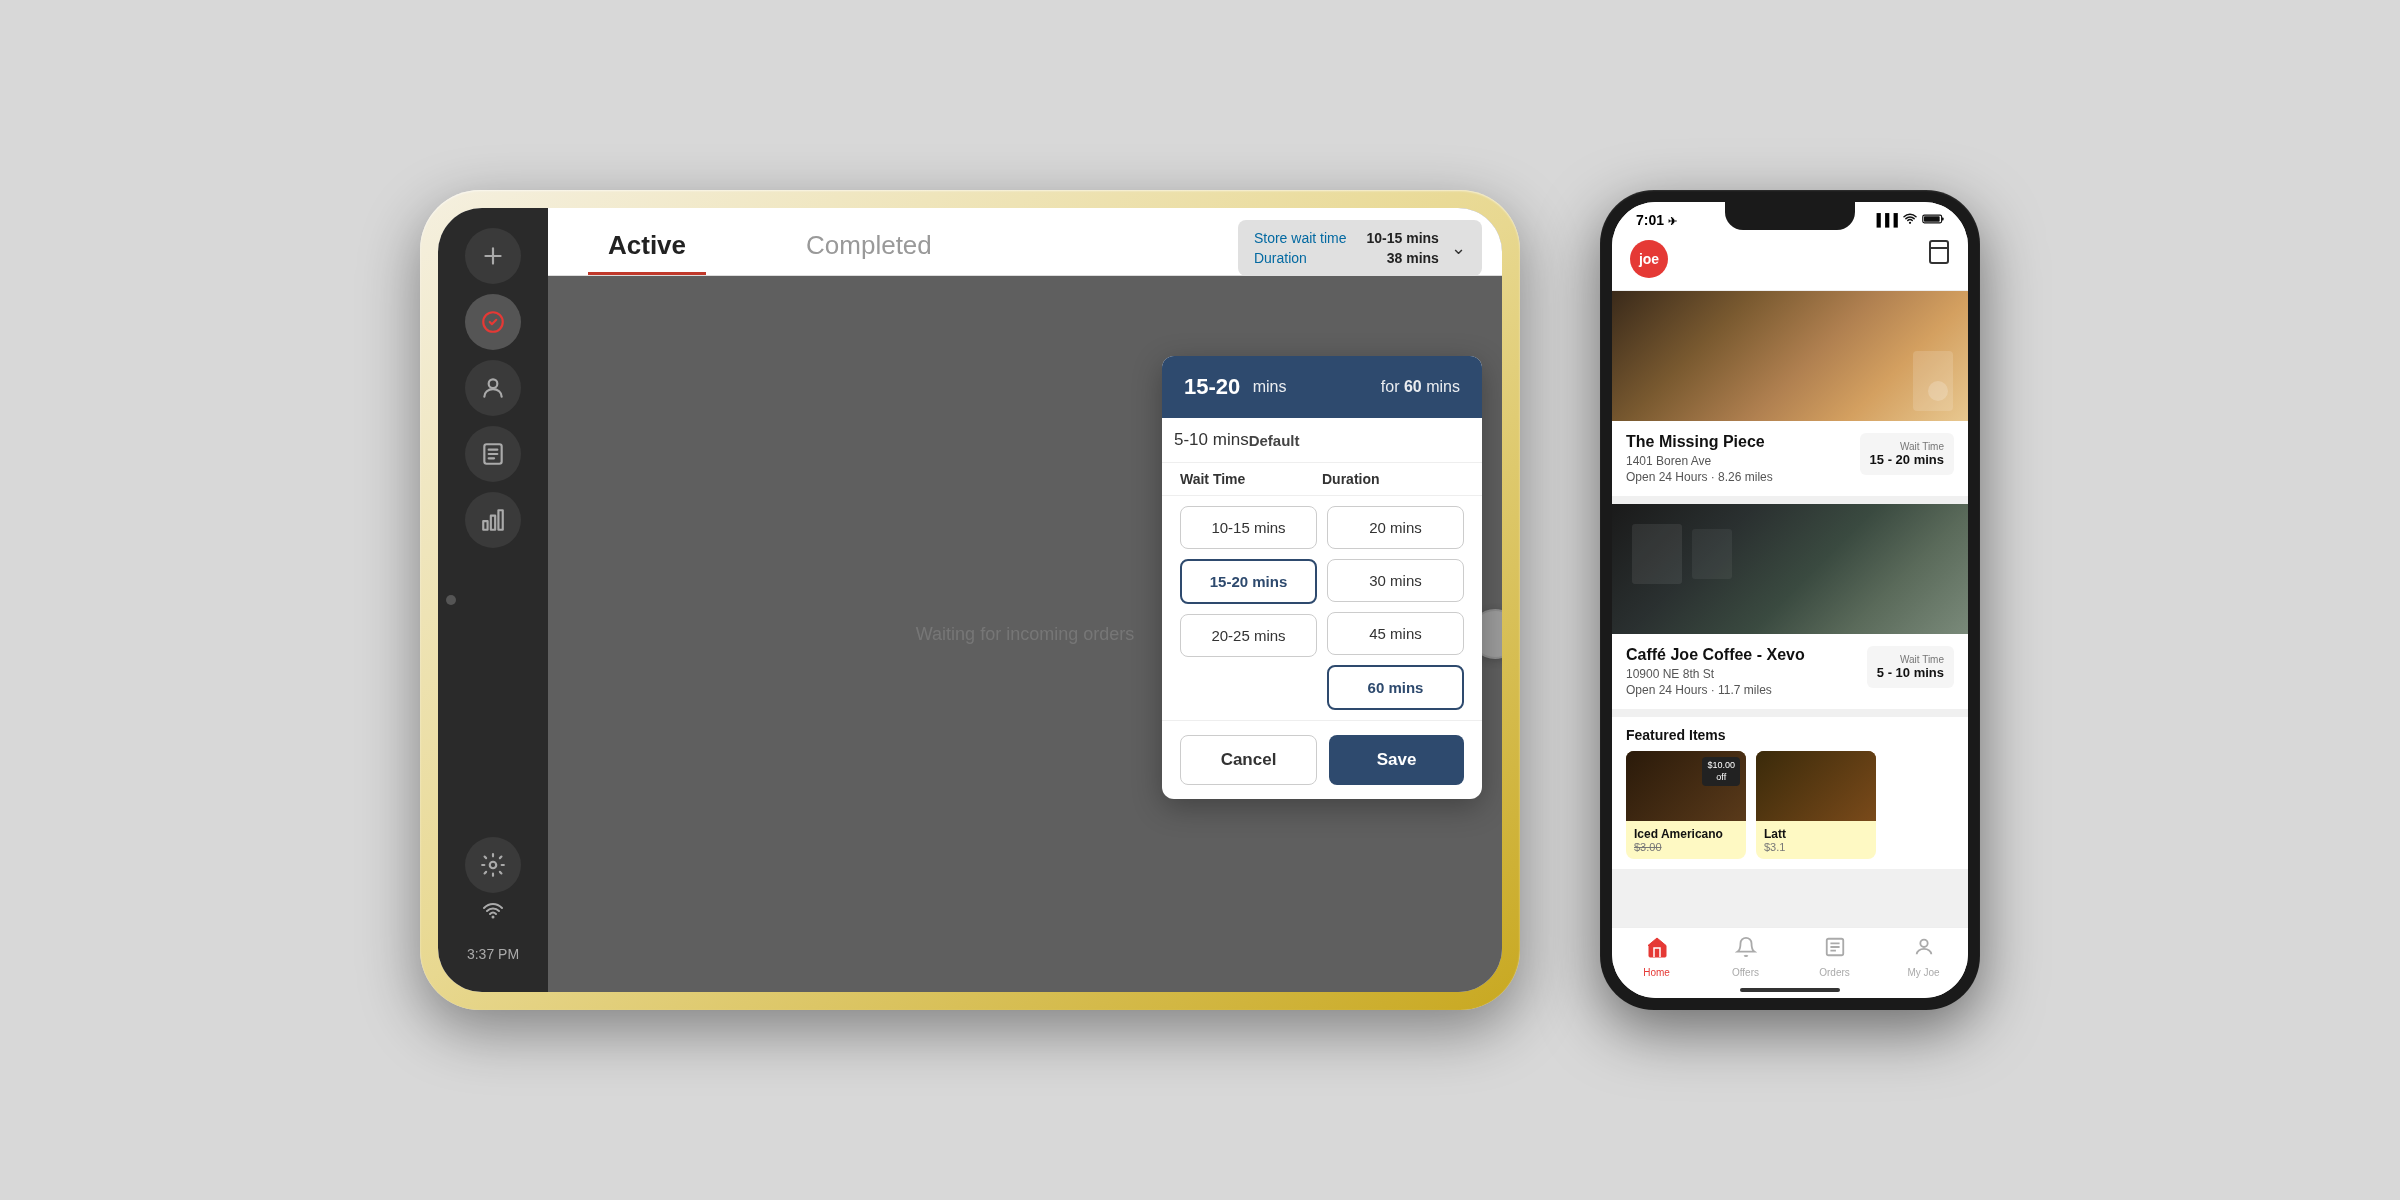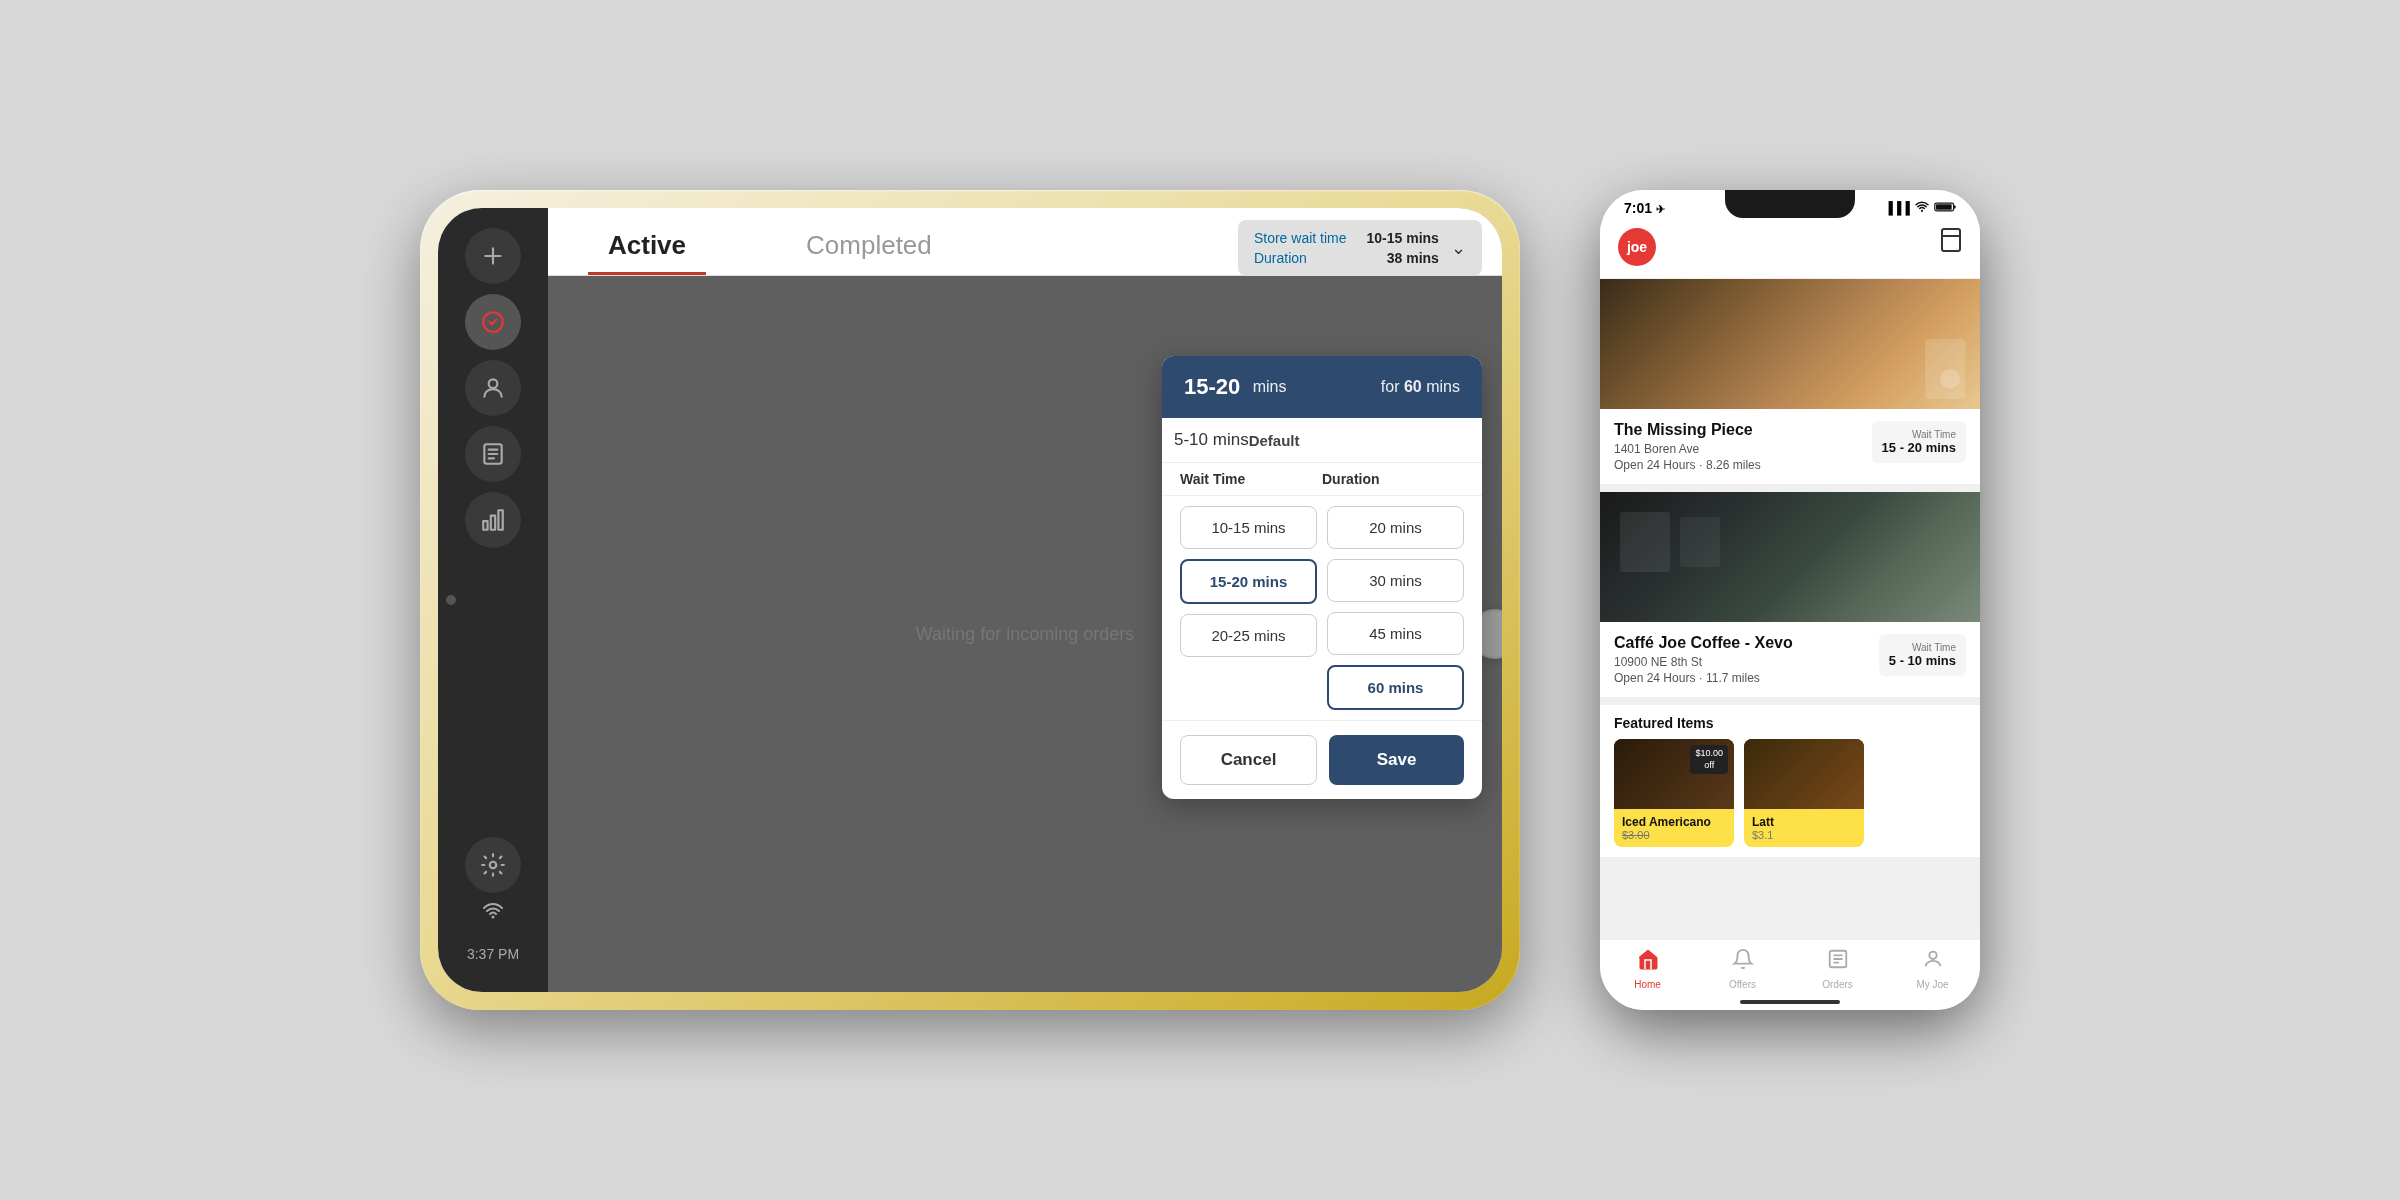--- a/index.html
+++ b/index.html
@@ -357,21 +357,21 @@
       cursor: pointer;
       color: #fff;
     }
 
     
     .phone-frame {
       width: 380px;
       height: 820px;
       background: #1a1a1a;
       border-radius: 54px;
-      padding: 0;
+      padding: 12px;
       box-shadow: 0 20px 60px rgba(0,0,0,0.5), inset 0 1px 2px rgba(255,255,255,0.1);
       position: relative;
     }
 
     .phone-inner {
       width: 100%;
       height: 100%;
       background: #f4f4f4;
       border-radius: 44px;
       overflow: hidden;
@@ -531,21 +531,21 @@
     }
 
     .featured-items-row {
       display: flex;
       gap: 10px;
       overflow: hidden;
     }
 
     .featured-item {
       width: 120px;
-      background: #fde047;
+      background: #fef9c3;
       border-radius: 8px;
       overflow: hidden;
       flex-shrink: 0;
     }
 
     .featured-item-img {
       width: 100%;
       height: 70px;
       background: linear-gradient(135deg, #3a2a1a, #6a4a2a);
       position: relative;

